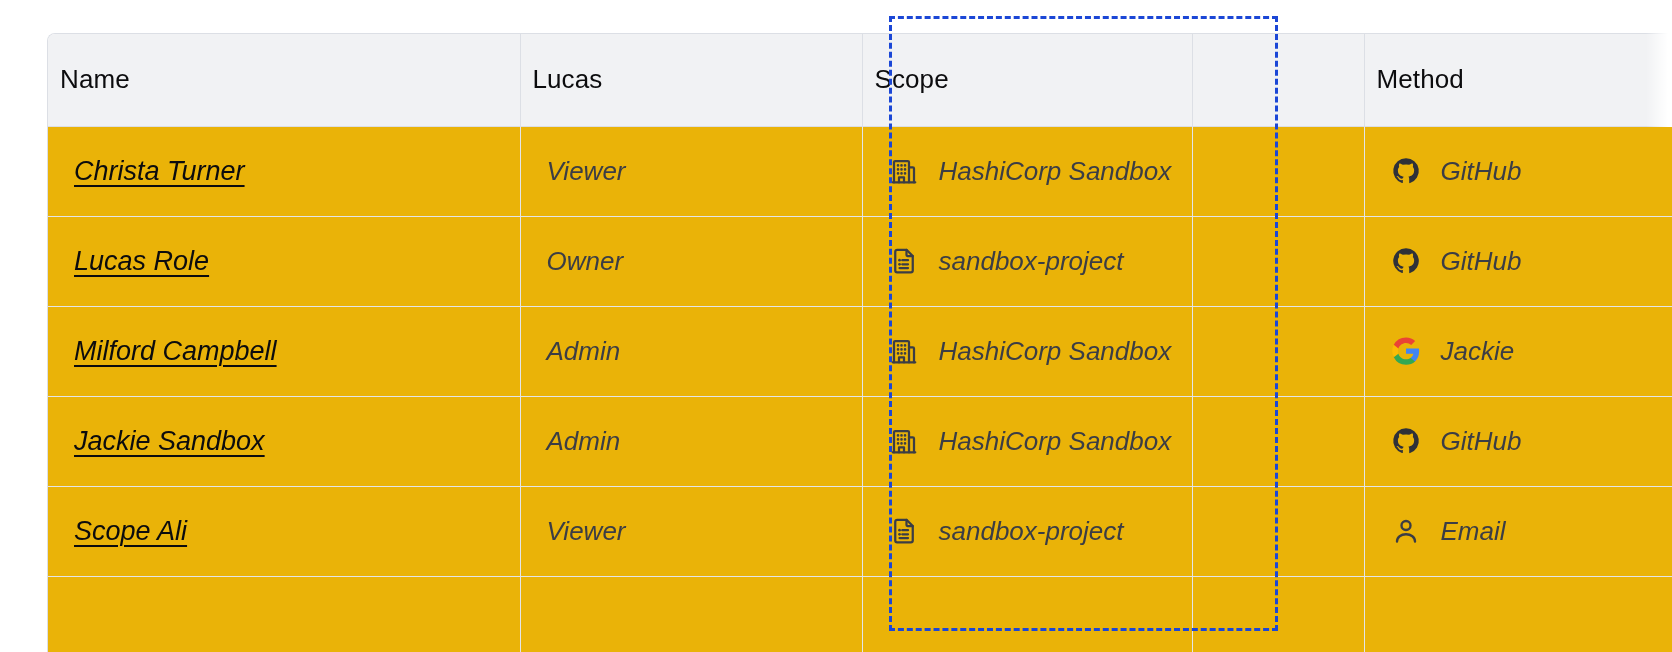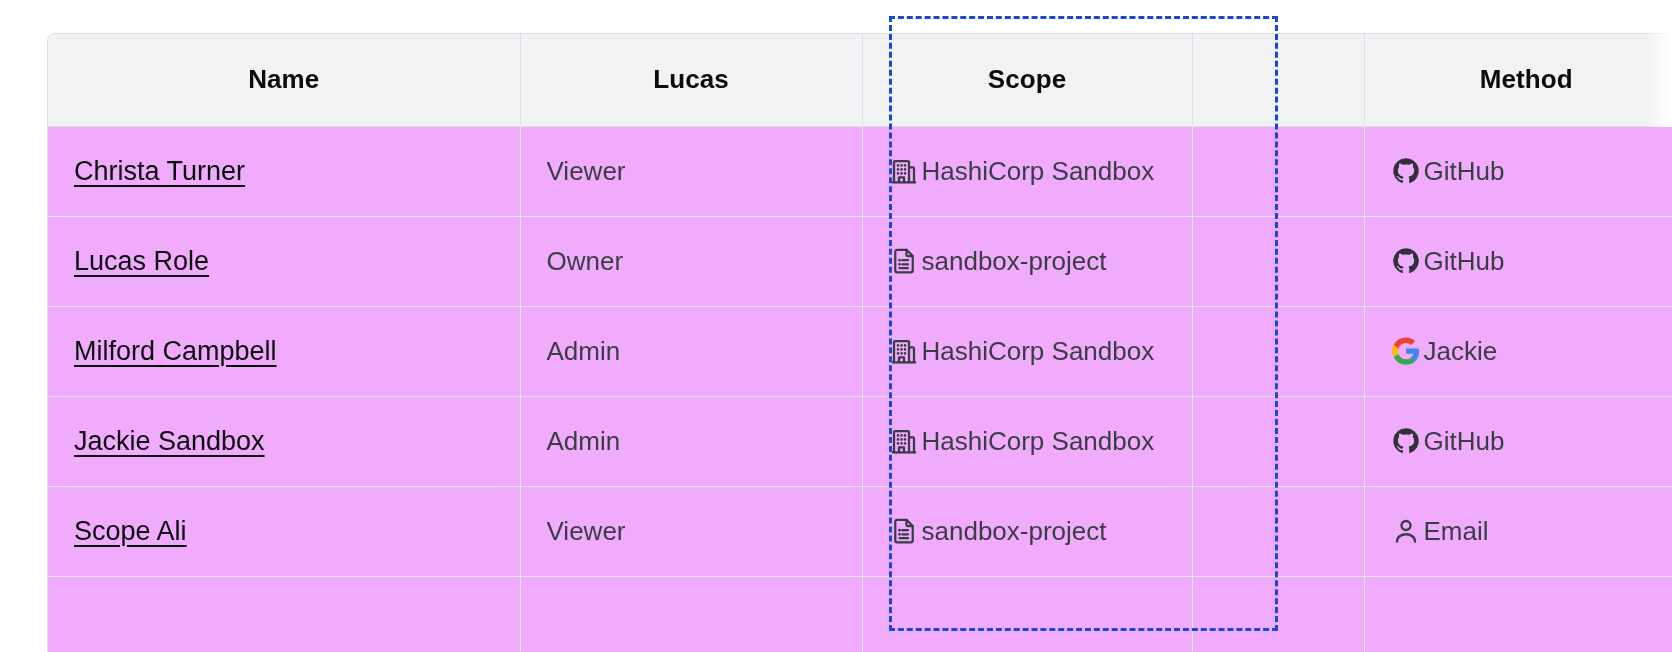--- a/index.html
+++ b/index.html
@@ -29,58 +29,59 @@
   }
   table.perm-table col.c-name   { width: 472px; }
   table.perm-table col.c-role   { width: 342px; }
   table.perm-table col.c-scope  { width: 330px; }
   table.perm-table col.c-blank  { width: 172px; }
   table.perm-table col.c-method { width: 324px; }
 
   thead th {
     background: #f1f2f4;
     height: 92px;
-    text-align: center;
+    text-align: left;
     vertical-align: middle;
     padding: 0 12px;
     font-size: 26px;
-    font-weight: 700;
+    font-weight: 400;
     color: #0c0c0e;
     letter-spacing: .1px;
     border-bottom: 1px solid #dcdfe5;
     border-right: 1px solid #dcdfe5;
     white-space: nowrap;
   }
   thead th.last { border-right: none; }
 
   tbody td {
     height: 90px;
     vertical-align: middle;
     padding: 8px 26px;
     font-size: 26px;
     color: #3b3d45;
     border-bottom: 1px solid #e3e5e9;
     border-right: 1px solid #e3e5e9;
     white-space: nowrap;
-    background: #f0abfc;
+    background: #eab308;
+    font-style: italic;
   }
   tbody td.last { border-right: none; }
   tbody tr:last-child td { border-bottom: none; }
 
   a.name-link {
     color: #0c0c0e;
     font-weight: 400;
     text-decoration: underline;
     text-underline-offset: 5px;
     text-decoration-thickness: 2px;
     font-size: 27px;
     cursor: pointer;
   }
 
-  .cell-inline { display: flex; align-items: center; gap: 3px; }
+  .cell-inline { display: flex; align-items: center; gap: 20px; }
   .ico { display: inline-flex; align-items: center; justify-content: center;
          width: 30px; height: 30px; flex: 0 0 30px; }
   .ico svg { display: block; }
 
   
   .sel-box {
     position: absolute;
     left: 889px; top: 16px;
     width: 389px; height: 615px;
     border: 3px dashed #1b47d6;

